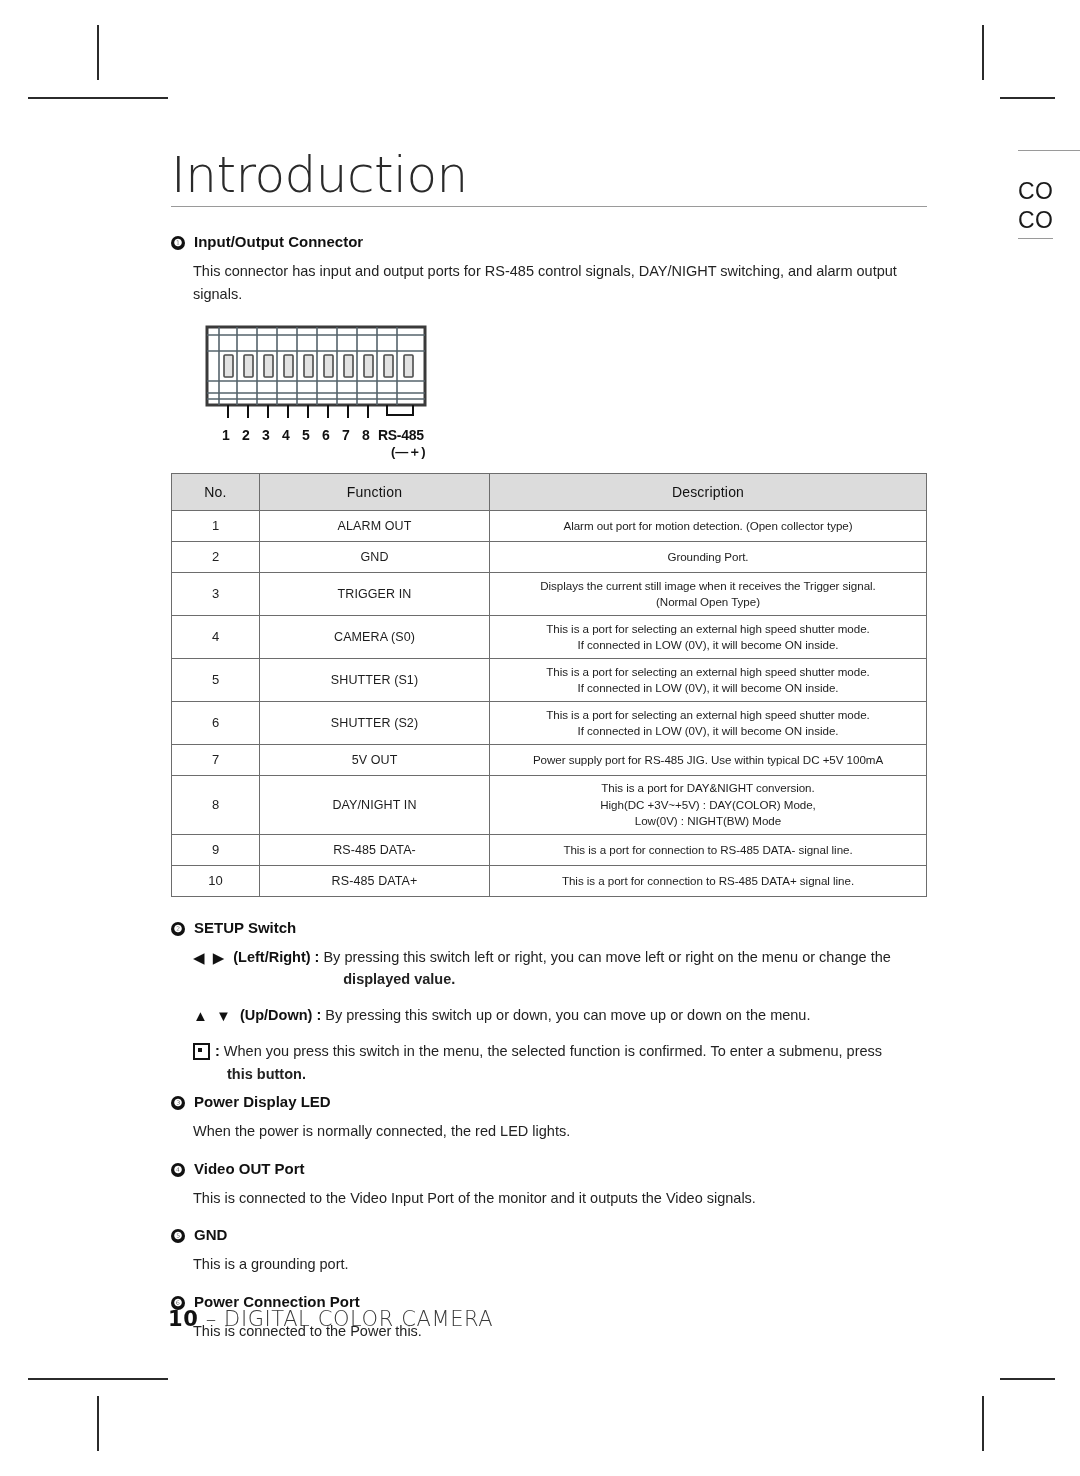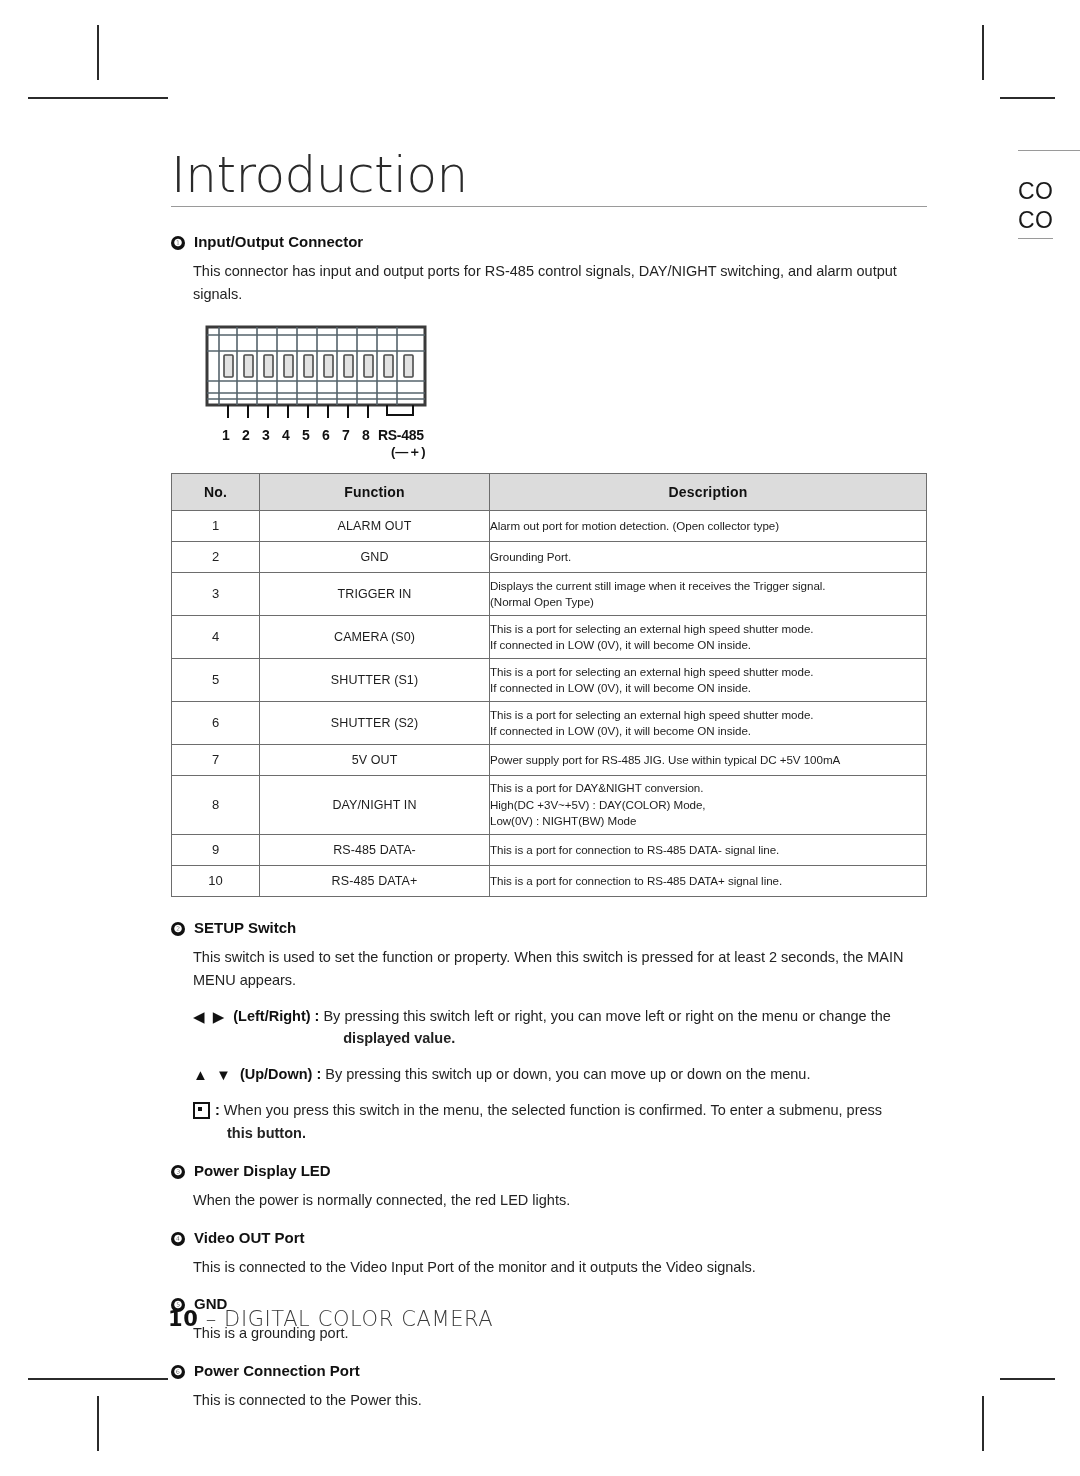--- a/index.html
+++ b/index.html
@@ -102,21 +102,21 @@
     table-layout: fixed;
   }
   table.pin-table th,
   table.pin-table td {
     border: 1px solid #6d6d6d;
     padding: 0;
   }
   table.pin-table thead th {
     background: #dcdcdc;
     font-size: 14px;
-    font-weight: bold;
+    font-weight: normal;
     color: #111;
     text-align: center;
     height: 36px;
     letter-spacing: .2px;
   }
   col.c-no   { width: 88px; }
   col.c-fn   { width: 230px; }
   col.c-desc { width: auto; }
 
   td.no {
@@ -124,21 +124,21 @@
     font-size: 13px;
     color: #222;
   }
   td.fn {
     text-align: center;
     font-size: 12.5px;
     color: #1d1d1d;
     letter-spacing: .1px;
   }
   td.desc {
-    text-align: left;
+    text-align: center;
     font-size: 11.6px;
     color: #1d1d1d;
     padding: 5px 6px 5px 8px;
     line-height: 1.42;
     letter-spacing: -0.05px;
   }
   tr.h1 td { height: 30px; }
   tr.h2 td { height: 42px; }
   tr.h3 td { height: 58px; }
 
@@ -394,38 +394,37 @@
           <div>This is a port for connection to RS-485 DATA+ signal line.</div>
         </td>
       </tr>
     </tbody>
   </table>
 
   <div class="sec-head">
     <span class="num-badge">❷</span>
     <span>SETUP Switch</span>
   </div>
-  <p class="sec-body" style="margin-bottom:12px;">This switch is used to set the function or property. When this switch is pressed for at least 2 seconds, the MAIN MENU appears.</p>
 
   <div class="sw-line">
     <span class="sw-glyphs">◀ ▶</span>
     <span class="sw-text">
       <b>(Left/Right) :</b><span> By pressing this switch left or right, you can move left or right on the menu or change the</span>
       <span class="sw-indent">displayed value.</span>
     </span>
   </div>
 
   <div class="sw-line">
     <span class="sw-glyphs">▲ ▼</span>
     <span class="sw-text">
       <b>(Up/Down) :</b><span> By pressing this switch up or down, you can move up or down on the menu.</span>
     </span>
   </div>
 
-  <div class="sw-line" style="margin-bottom:18px;">
+  <div class="sw-line" style="margin-bottom:8px;">
     <span class="btn-glyph"></span>
     <span class="sw-text">
       <b>:</b><span> When you press this switch in the menu, the selected function is confirmed. To enter a submenu, press</span>
       <span class="sw-indent" style="padding-left:12px;">this button.</span>
     </span>
   </div>
 
   <div class="sec-head">
     <span class="num-badge">❸</span>
     <span>Power Display LED</span>

